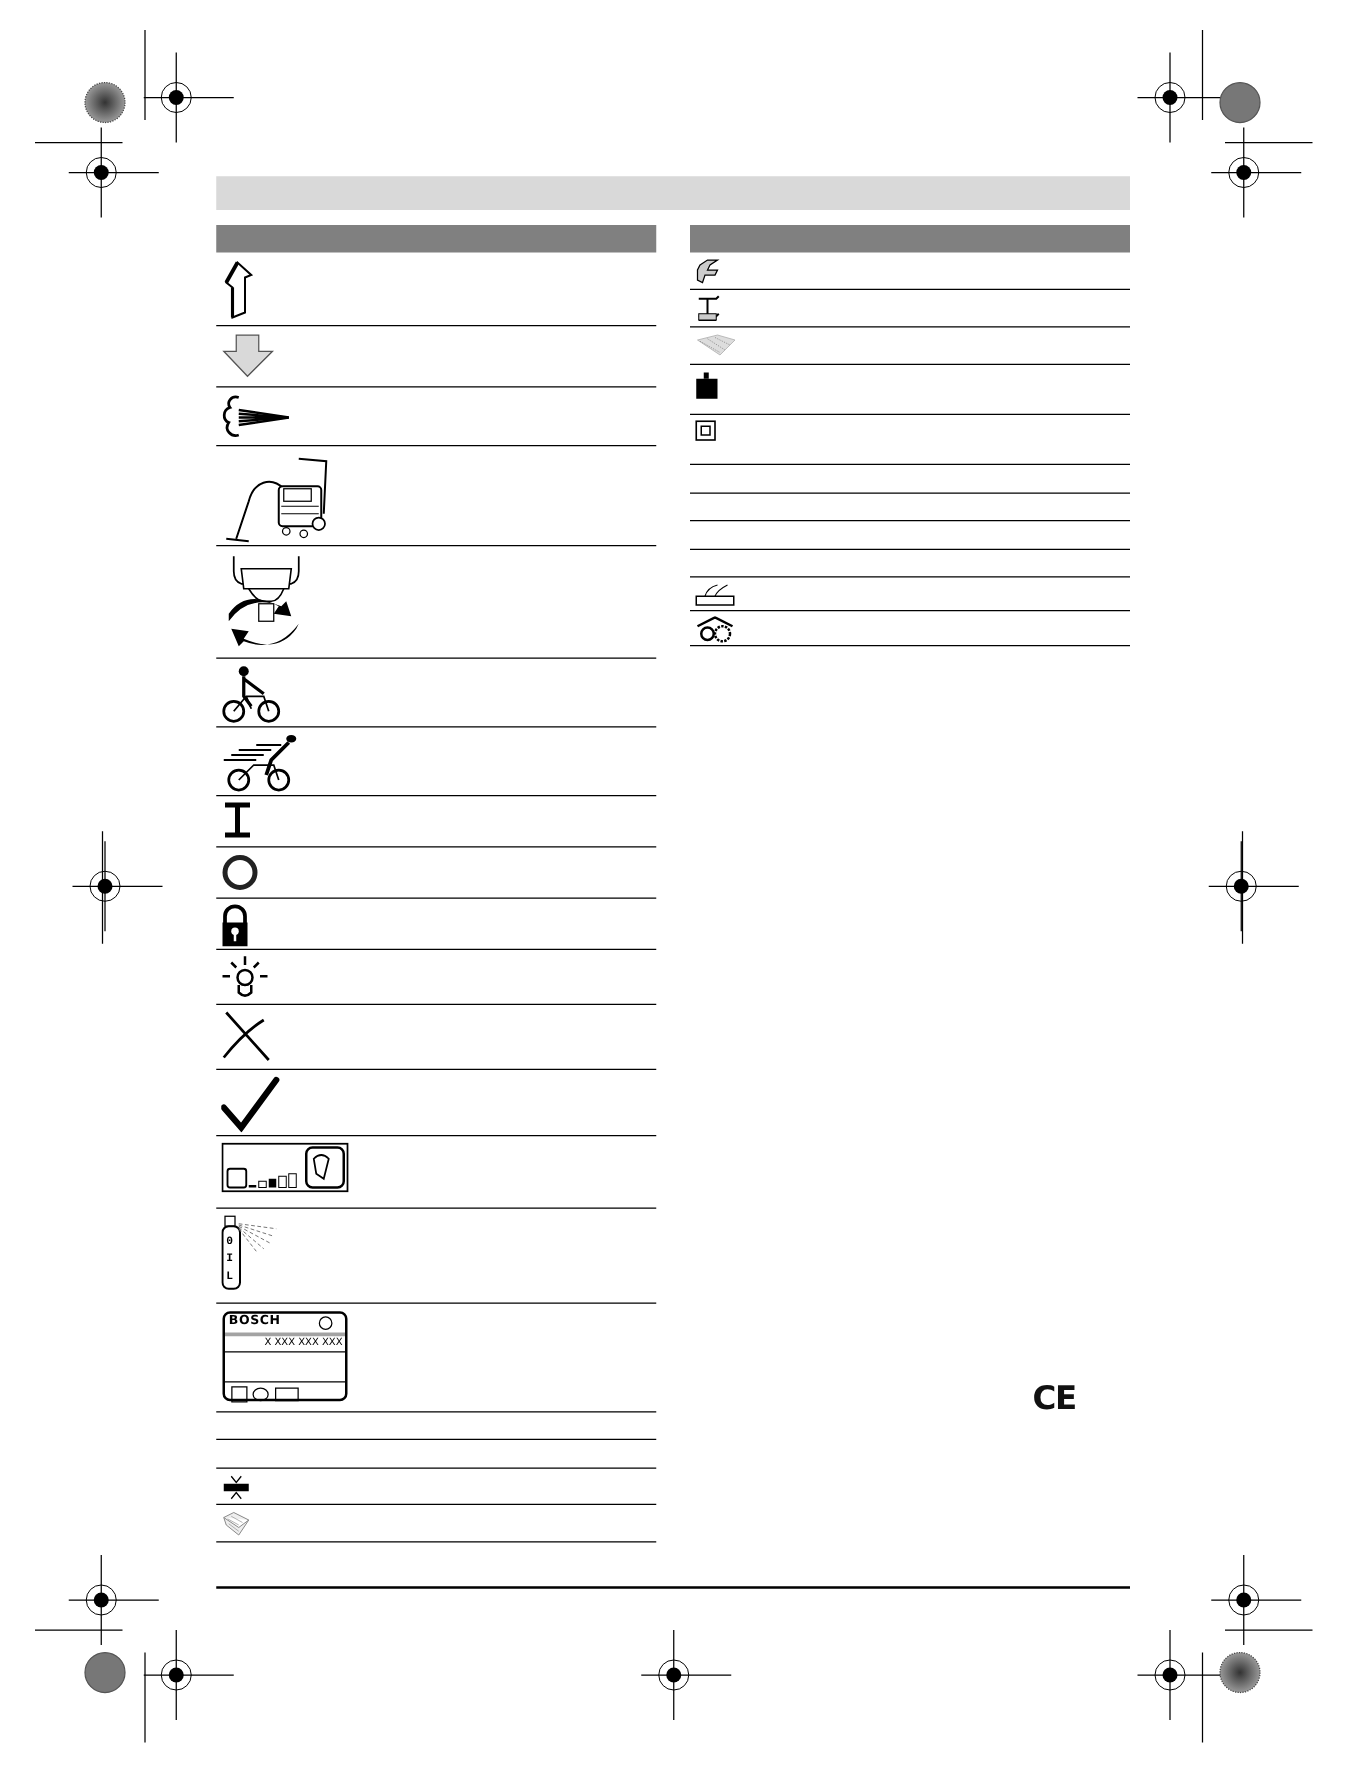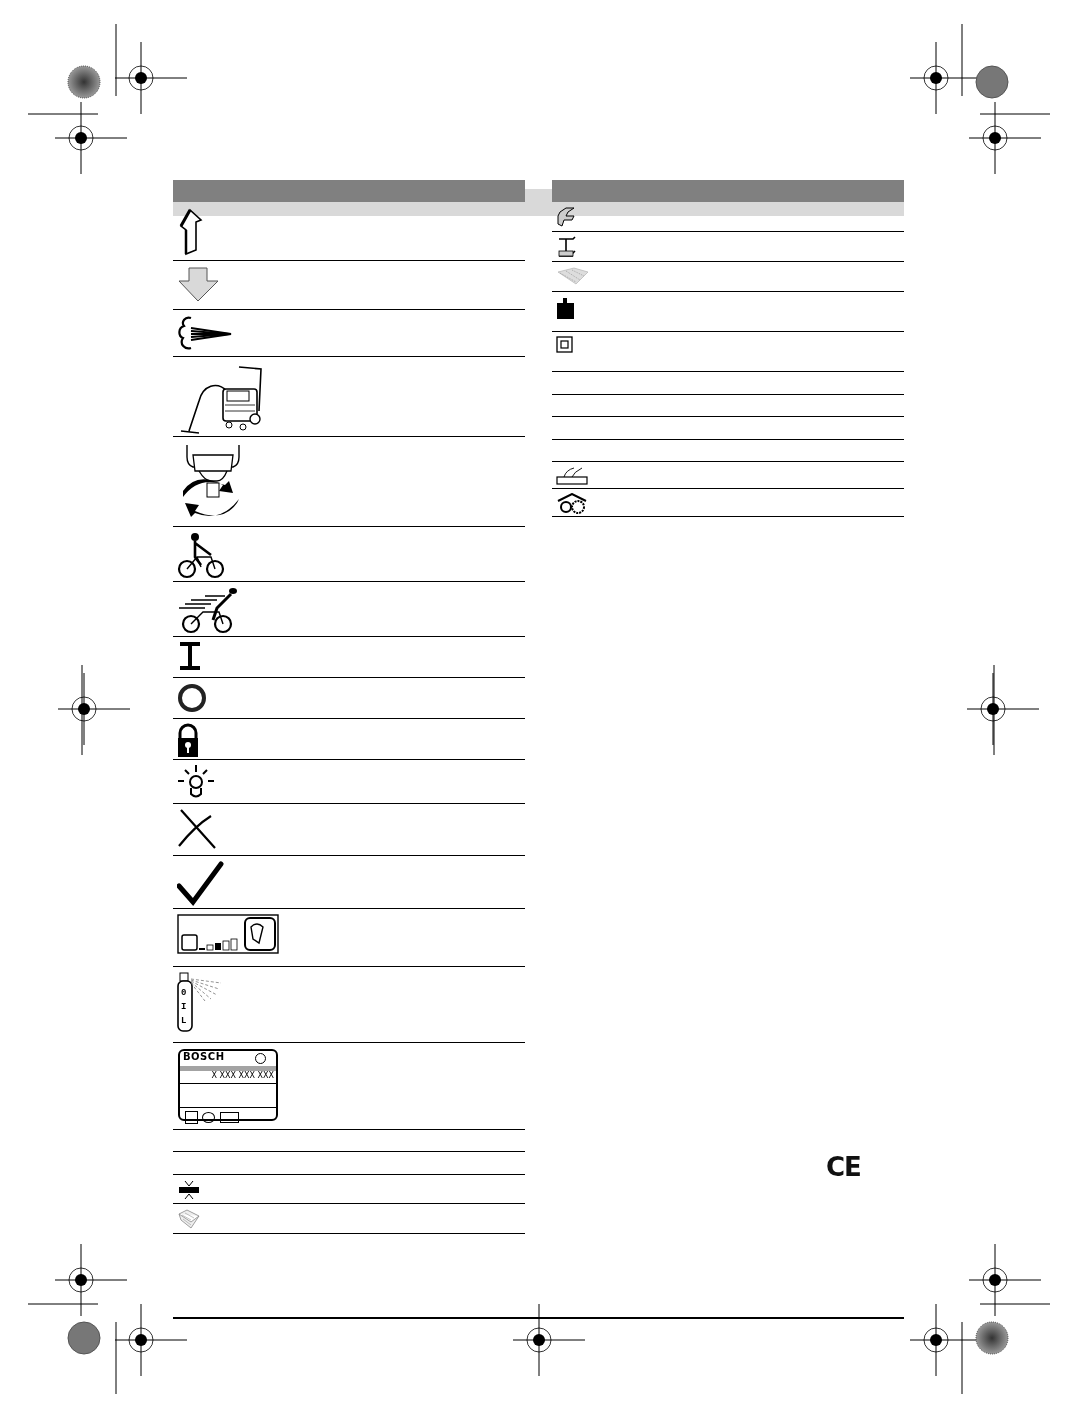--- a/index.html
+++ b/index.html
@@ -1,17 +1,17 @@
 <!DOCTYPE html>
 <html><head>
 <meta charset="utf-8">
 <style>
   html, body { margin:0; padding:0; }
   body { width:1078px; height:1418px; position:relative; background:#ffffff; font-family:"Liberation Sans", sans-serif; overflow:hidden; }
-  .abs { position:absolute;margin-top:48px; }
+  .abs { position:absolute; }
   .topbar { left:173px; top:141px; width:731px; height:27px; background:#d9d9d9; }
   .col { position:absolute; top:180px; }
   .col-left { left:173px; width:352px; }
   .col-right { left:552px; width:352px; }
   .col-head { height:22px; background:#808080; }
   .row { position:relative; border-bottom:1.5px solid #000; box-sizing:border-box; }
   .row .ic { position:absolute; left:4px; top:4px; }
   .footer-line { left:173px; top:1269px; width:731px; height:1.5px; background:#000; }
   .ce { left:826px; top:1104px; font-size:26px; font-weight:bold; color:#111; letter-spacing:-1px; font-family:"DejaVu Sans", sans-serif; }
   .reg { position:absolute; }
@@ -152,21 +152,21 @@
       <rect x="1" y="10" width="14" height="50" rx="5" fill="#fff" stroke="#000" stroke-width="1.6"></rect>
       <text x="4" y="24" font-size="9" font-weight="bold" font-family="Liberation Mono, monospace">0</text>
       <text x="4" y="38" font-size="9" font-weight="bold" font-family="Liberation Mono, monospace">I</text>
       <text x="4" y="52" font-size="9" font-weight="bold" font-family="Liberation Mono, monospace">L</text>
       <path d="M14 8 L44 12 M14 9 L42 18 M14 10 L40 24 M14 11 L34 28 M14 12 L28 30" stroke="#777" stroke-width="0.8" stroke-dasharray="3 2"></path>
     </svg>
   </div>
 
   <div class="row" style="height:87px">
     <div class="ic" style="left:5px; top:6px; width:100px; height:72px; border:2px solid #000; border-radius:6px; box-sizing:border-box; font-family:'DejaVu Sans', sans-serif;">
-      <div style="height:15px; border-bottom:5px solid #a3a3a3; position:relative;text-align:right;">
+      <div style="height:15px; border-bottom:3px solid #a3a3a3; position:relative;text-align:right;">
         <span style="position:absolute; left:3px; top:0; font-size:10px; font-weight:bold; letter-spacing:0.5px;">BOSCH</span>
         <span style="position:absolute; right:10px; top:2px; width:9px; height:9px; border:1.4px solid #000; border-radius:50%;"></span>
       </div>
       <div style="height:12px; border-bottom:1px solid #000; position:relative;">
         <span style="position:absolute; right:2px; top:0; font-size:8px;text-align:right;">X XXX XXX XXX</span>
       </div>
       <div style="height:23px; border-bottom:1px solid #000;"></div>
       <div style="position:relative; height:16px;">
         <span style="position:absolute; left:5px; top:3px; width:11px; height:11px; border:1px solid #000;"></span>
         <span style="position:absolute; left:22px; top:4px; width:11px; height:9px; border:1px solid #000; border-radius:50%;"></span>

